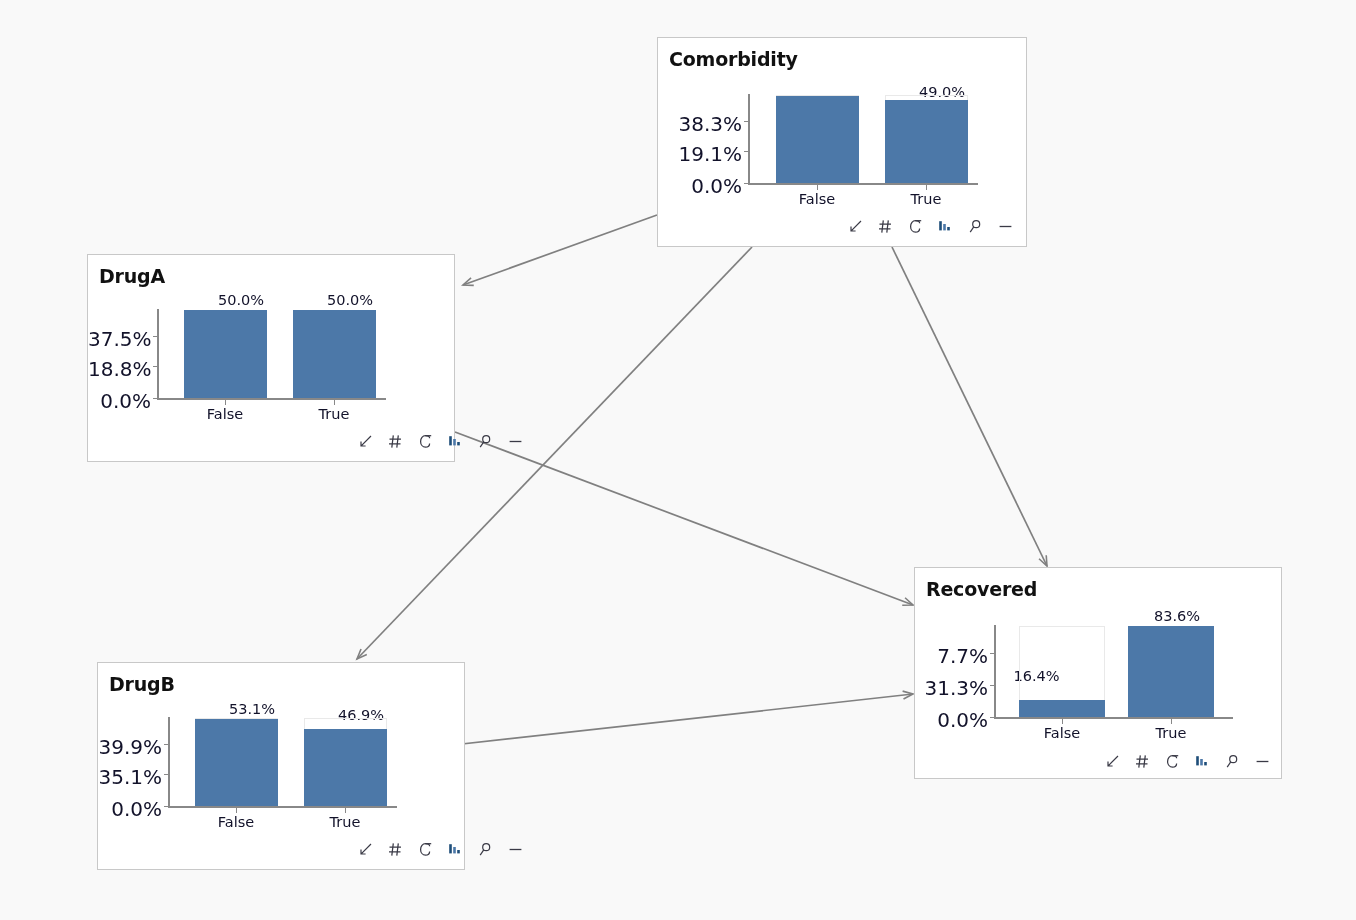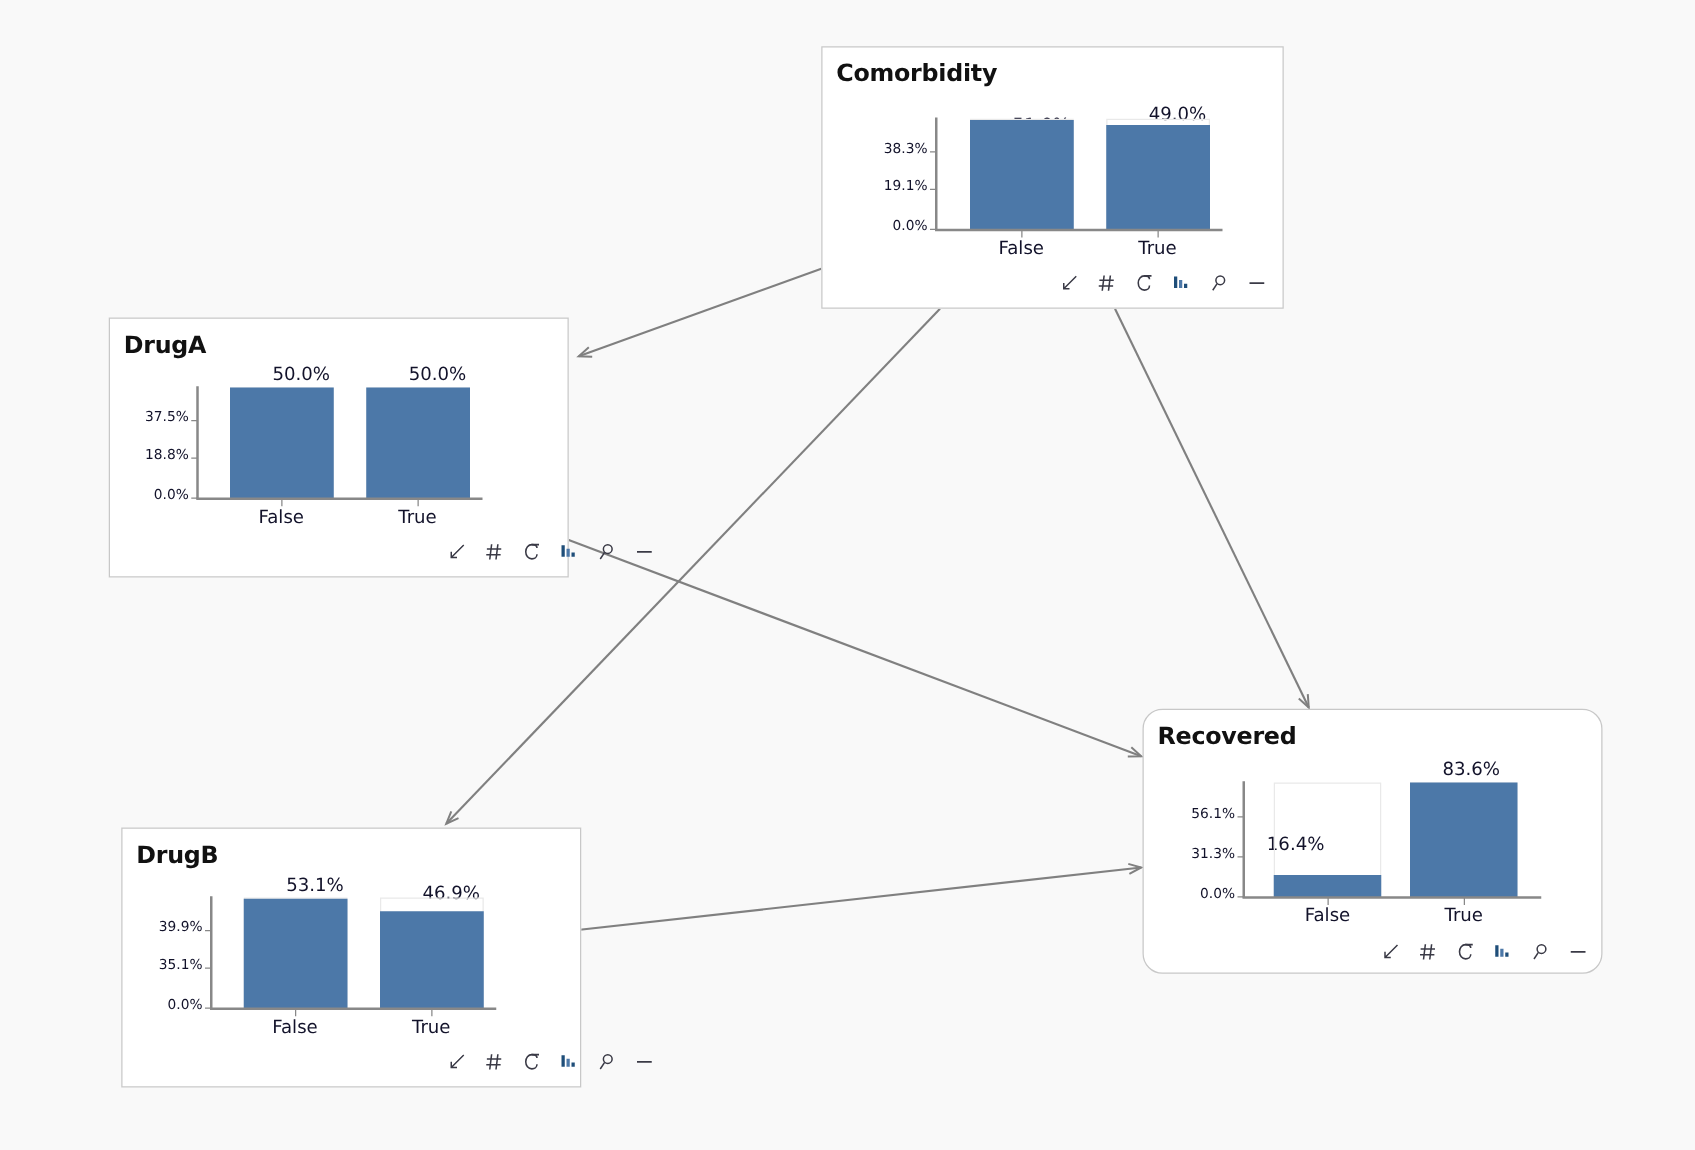--- a/index.html
+++ b/index.html
@@ -55,21 +55,21 @@
     width: 17px;
     height: 17px;
     display: inline-flex;
     align-items: center;
     justify-content: center;
     color: #3a3a46;
   }
   .tool-icon svg { display: block; }
   .tick-label {
     position: absolute;
-    font-size: 11px;
+    font-size: 20px;
     color: #12122a;
     text-align: right;
     white-space: nowrap;
   }
   .cat-label {
     position: absolute;
     font-size: 14.5px;
     color: #12122a;
     text-align: center;
     white-space: nowrap;
@@ -327,40 +327,40 @@
           </svg>
       </span>
       <span class="tool-icon">
         <svg width="15" height="15" viewBox="0 0 15 15">
             <path d="M1.6,7.5 L13.4,7.5" stroke="#3a3a46" stroke-width="1.3"></path>
           </svg>
       </span>
     </div>
   </div>
 
-  <div class="node" style="left:914px; top:567px; width:368px; height:212px;border-radius:16px;">
+  <div class="node" style="left:914px; top:567px; width:368px; height:212px;">
     <div class="node-title" style="left:11px; top:10px;">Recovered</div>
 
     <div class="plot" style="left:0; top:0; width:368px; height:175px;">
       <div class="val-label" style="left:55px; top:100px; width:133px;">16.4%</div>
       <div class="val-label" style="left:212px; top:40px; width:100px;">83.6%</div>
 
       <div class="bar-outline" style="left:104px; top:58px; width:86px; height:92px;"></div>
       <div class="bar-outline" style="left:213px; top:58px; width:86px; height:92px;"></div>
 
       <div class="bar" style="left:104px; top:132px; width:86px; height:18px;"></div>
       <div class="bar" style="left:213px; top:58px; width:86px; height:92px;"></div>
 
       <div class="axis-v" style="left:79px; top:57px; height:93px;"></div>
       <div class="axis-h" style="left:79px; top:149px; width:239px;"></div>
 
       <div class="tick-mark-y" style="left:75px; top:85px;"></div>
       <div class="tick-mark-y" style="left:75px; top:117px;"></div>
       <div class="tick-mark-y" style="left:75px; top:149px;"></div>
-      <div class="tick-label" style="left:0; top:76px; width:73px;">56.1%</div>
+      <div class="tick-label" style="left:0; top:76px; width:73px;">7.7%</div>
       <div class="tick-label" style="left:0; top:108px; width:73px;">31.3%</div>
       <div class="tick-label" style="left:0; top:140px; width:73px;">0.0%</div>
 
       <div class="tick-mark-x" style="left:147px; top:150px;"></div>
       <div class="tick-mark-x" style="left:256px; top:150px;"></div>
       <div class="cat-label" style="left:97px; top:157px; width:100px;">False</div>
       <div class="cat-label" style="left:206px; top:157px; width:100px;">True</div>
     </div>
 
     <div class="toolbar" style="left:189px; top:185px;">

